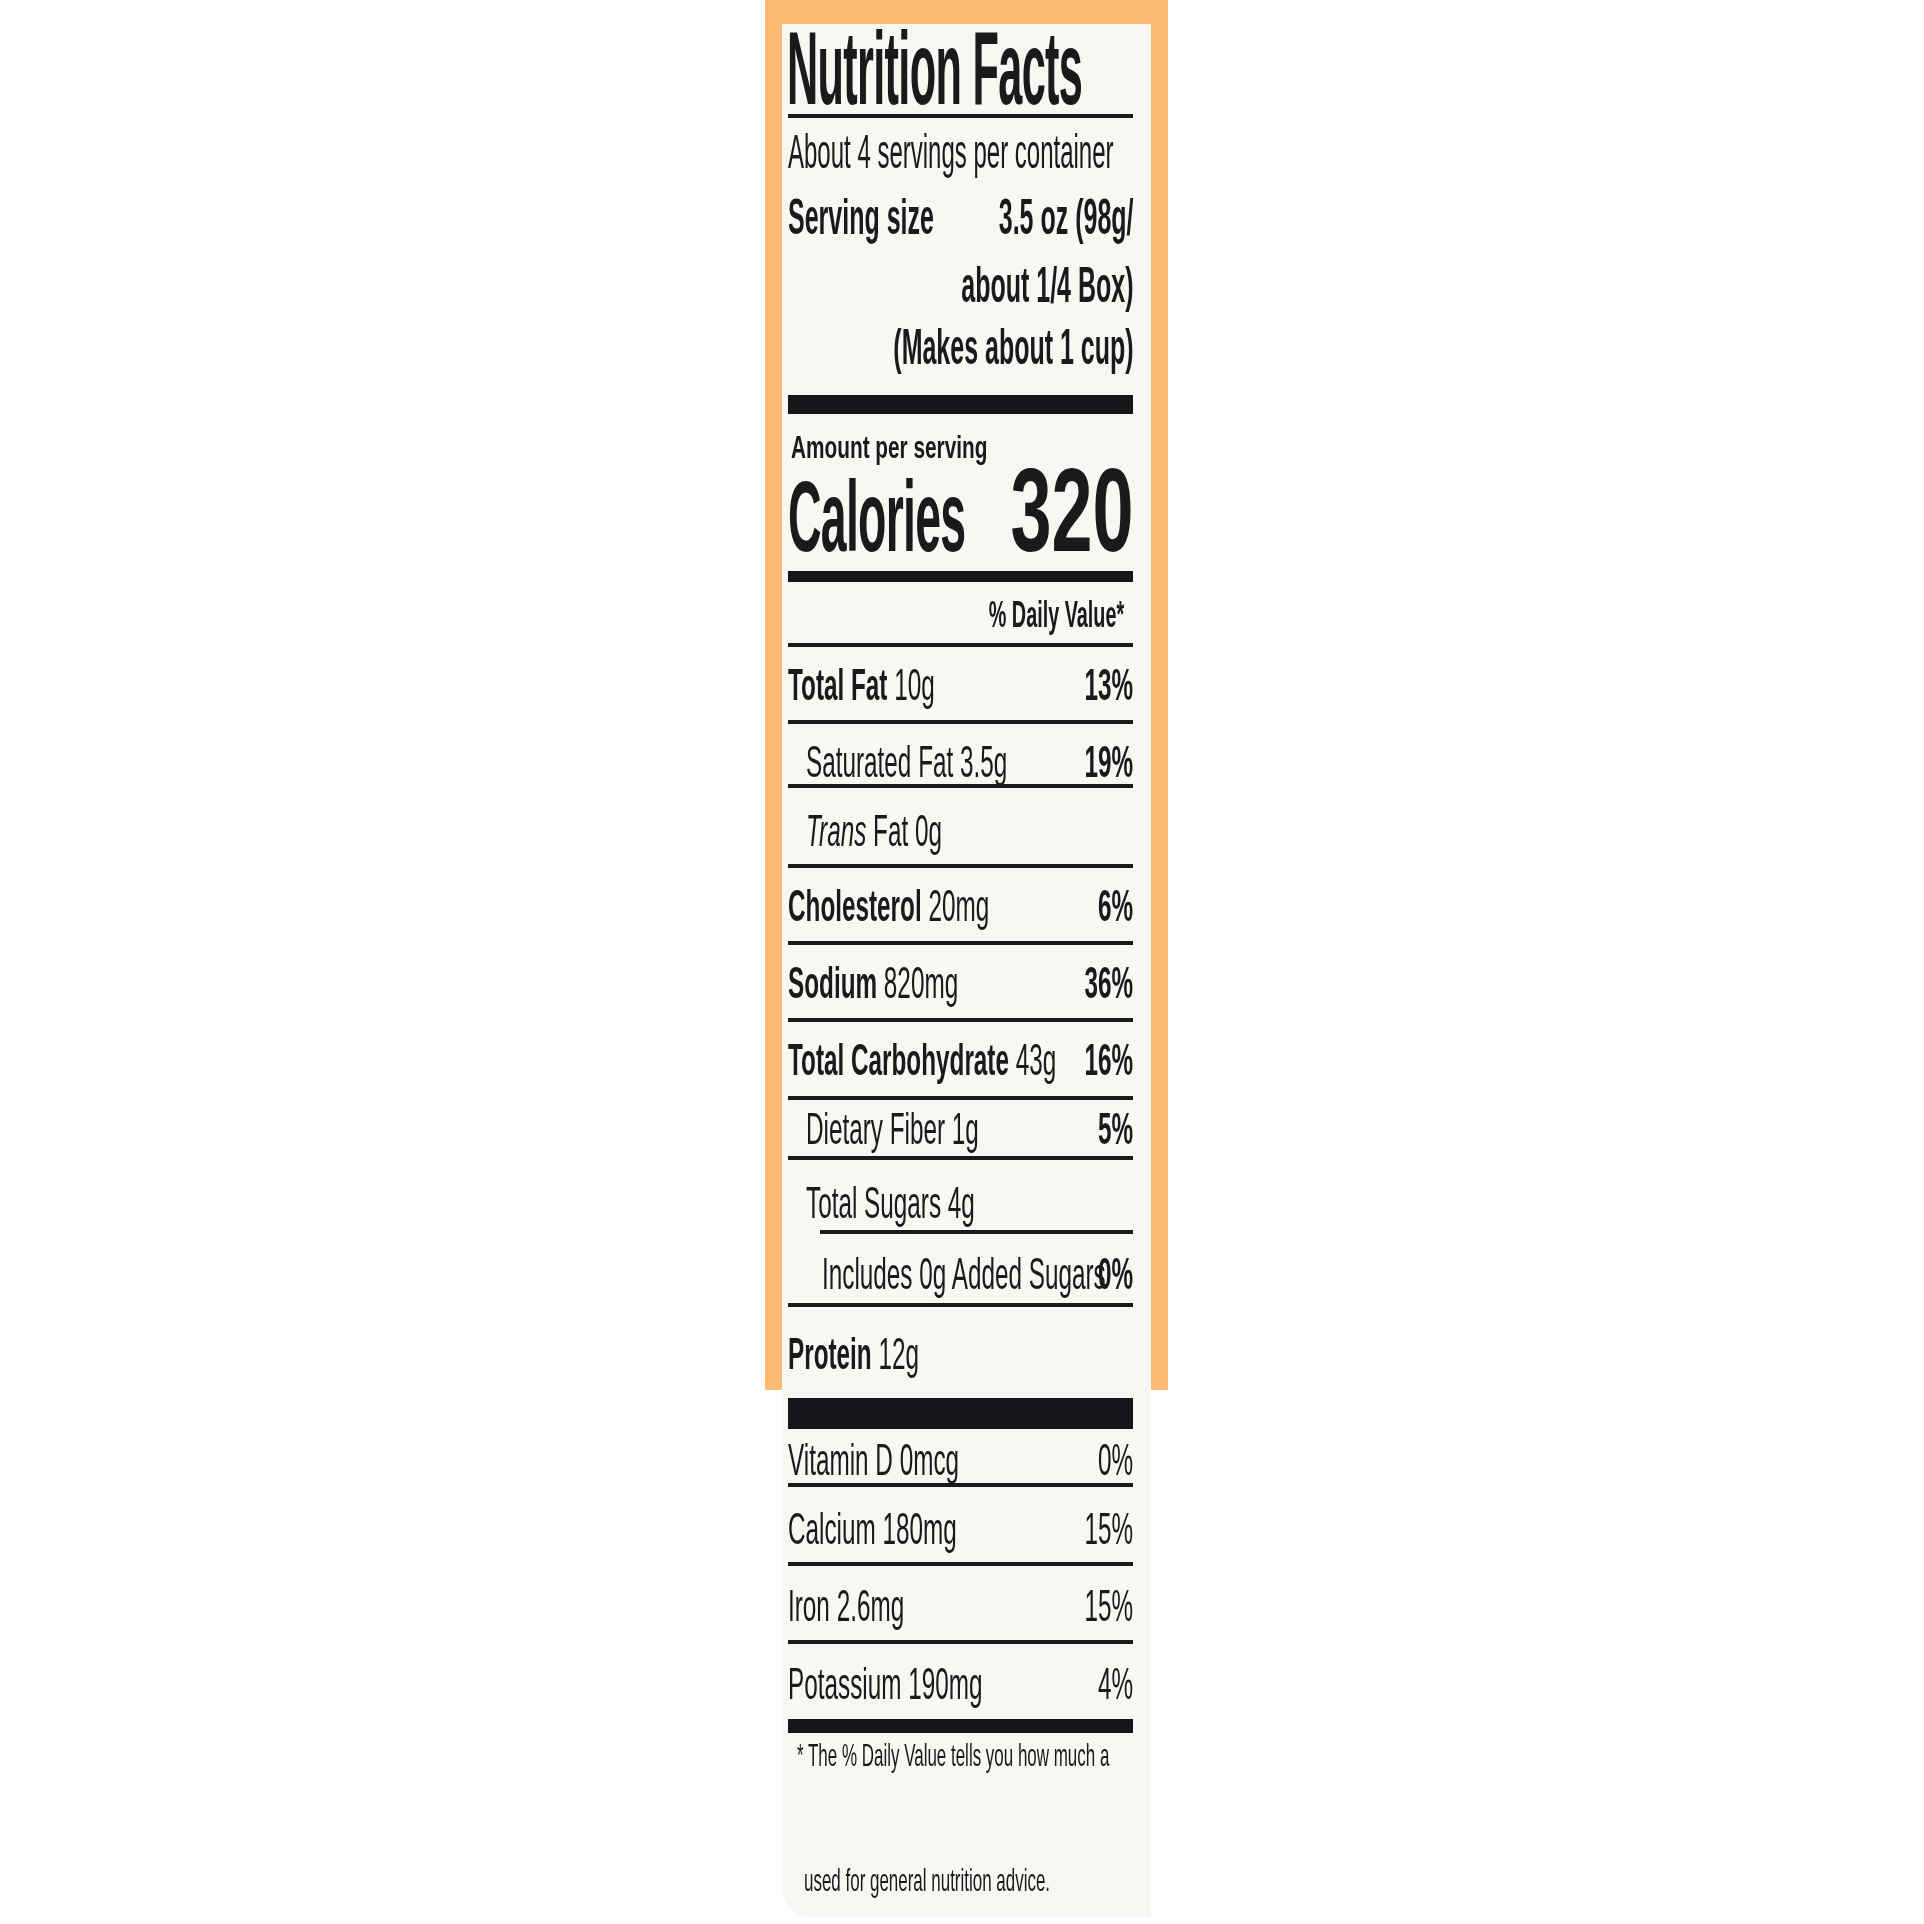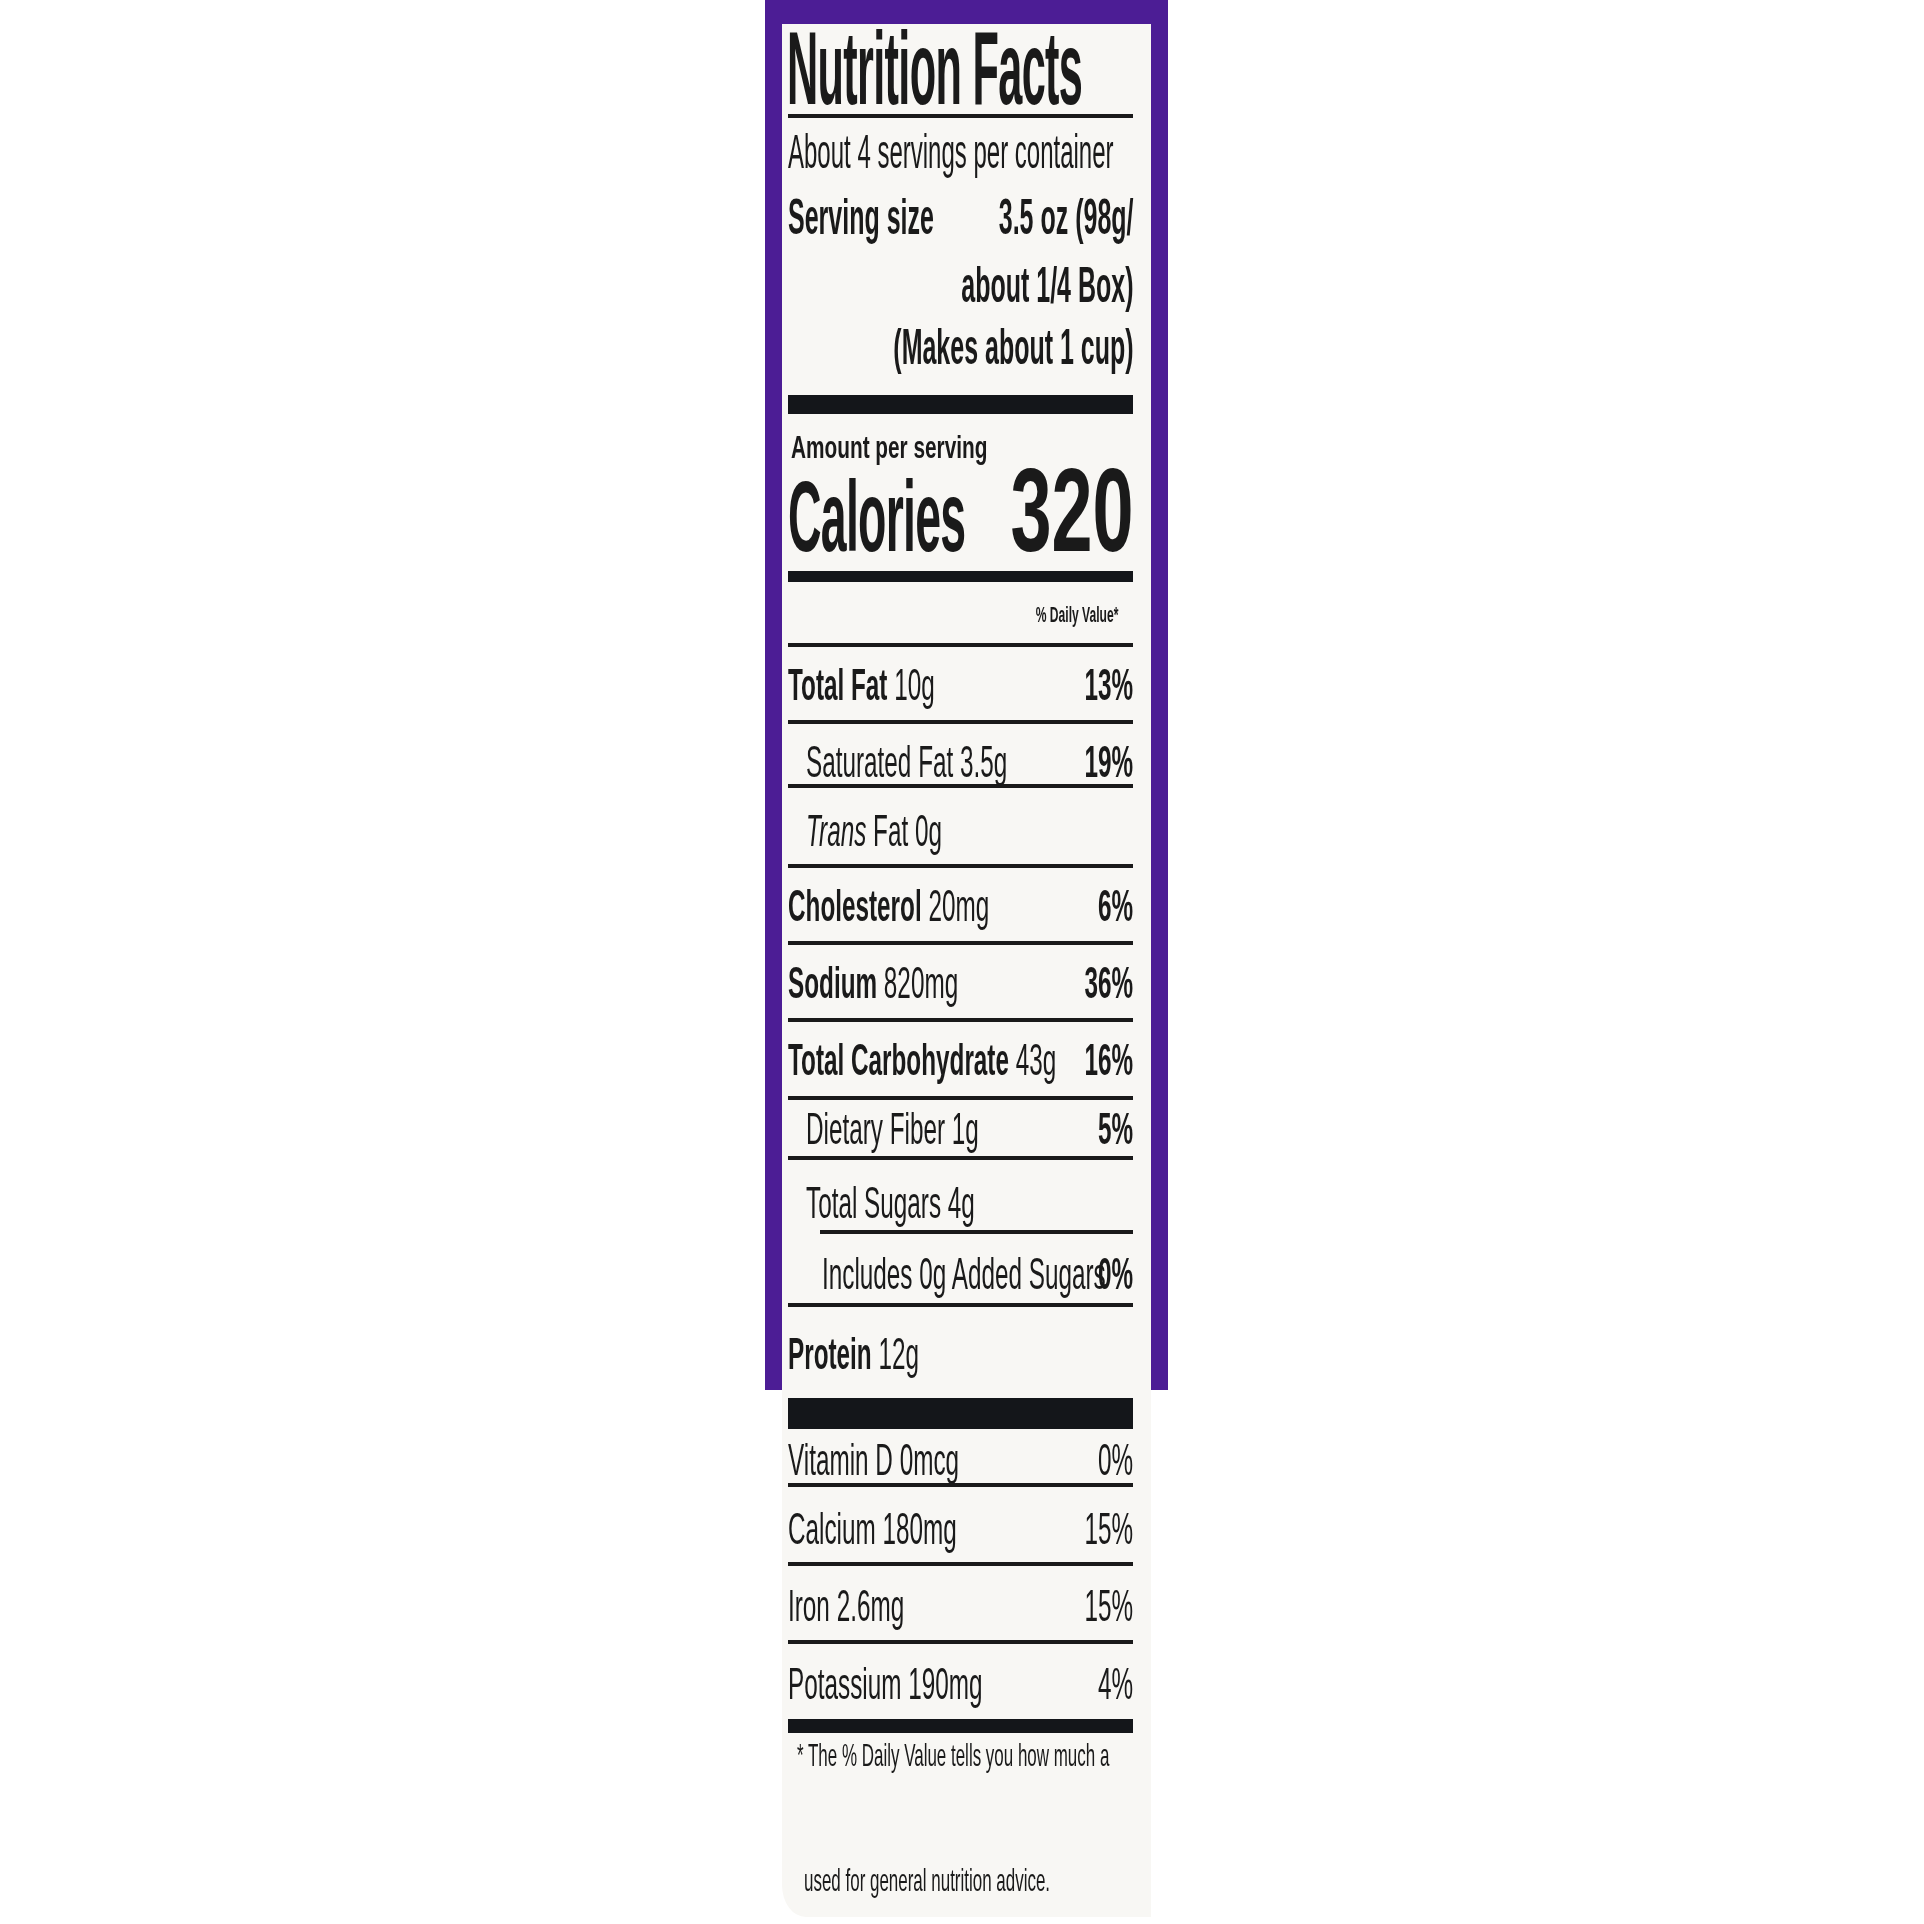--- a/index.html
+++ b/index.html
@@ -4,21 +4,21 @@
 <style>
   html,body{margin:0;padding:0;}
   body{
     width:1925px;height:1925px;position:relative;overflow:hidden;
     background:#ffffff;
     font-family:"Liberation Sans", sans-serif;
     color:#1a1a1a;
   }
   .panel{
     position:absolute;left:765px;top:0;width:403px;height:1390px;
-    background:#4c1d95;
+    background:#fdba74;
   }
   .labelwrap{
     position:absolute;left:17px;top:24px;width:369px;height:1893px;
     background:#f8f7f4;
     border-bottom-left-radius:24px 32px;
     position:absolute;
   }
   .abs{position:absolute;}
   .sq{display:inline-block;white-space:nowrap;transform-origin:0 50%;}
   .sqr{display:inline-block;white-space:nowrap;transform-origin:100% 50%;}
@@ -40,21 +40,21 @@
 
   .aps{left:9px;top:406px;line-height:35px;font-size:32px;font-weight:bold;}
   .aps>.sq{transform:scaleX(.65);}
 
   .calrow{left:0;top:436px;width:369px;height:109px;}
   .cal-word{position:absolute;left:6.4px;bottom:1.6px;font-size:101px;line-height:101px;font-weight:bold;
     transform:scaleX(.46);transform-origin:0 100%;white-space:nowrap;letter-spacing:-1.6px;}
   .cal-num{position:absolute;right:17.6px;bottom:0;font-size:119px;line-height:119px;font-weight:bold;
     transform:scaleX(.62);transform-origin:100% 100%;white-space:nowrap;}
 
-  .dvh{right:33px;top:568px;line-height:45px;font-size:22px;font-weight:bold;}
+  .dvh{right:27px;top:568px;line-height:45px;font-size:36px;font-weight:bold;}
   .dvh>.sqr{transform:scaleX(.55);}
 
   .nrow{left:0;width:369px;line-height:48px;font-size:45px;}
   .nrow .nm{position:absolute;left:6.4px;top:0;transform:scaleX(.54);transform-origin:0 0;white-space:nowrap;}
   .nrow.ind1 .nm{left:24px;}
   .nrow.ind2 .nm{left:40px;}
   .nrow .pct{position:absolute;right:17.6px;top:0;font-weight:bold;transform:scaleX(.54);transform-origin:100% 0;white-space:nowrap;}
   .nrow .pct.rgw{font-weight:normal;}
 
   .fnote{line-height:42px;font-size:32px;}

